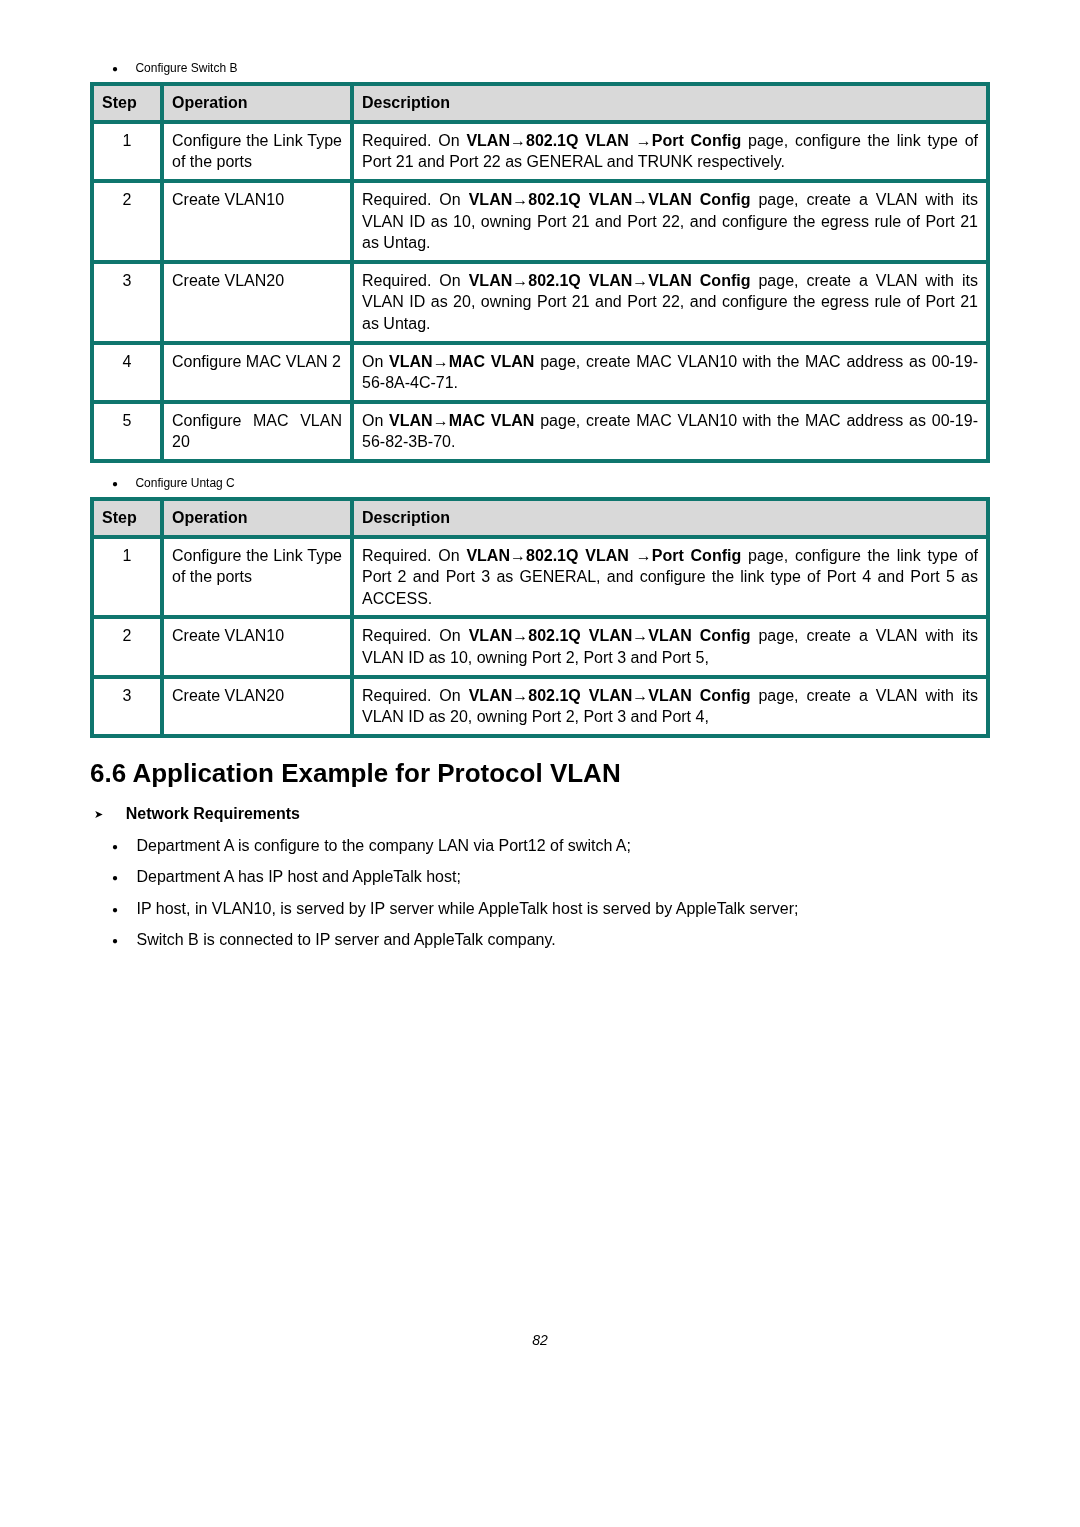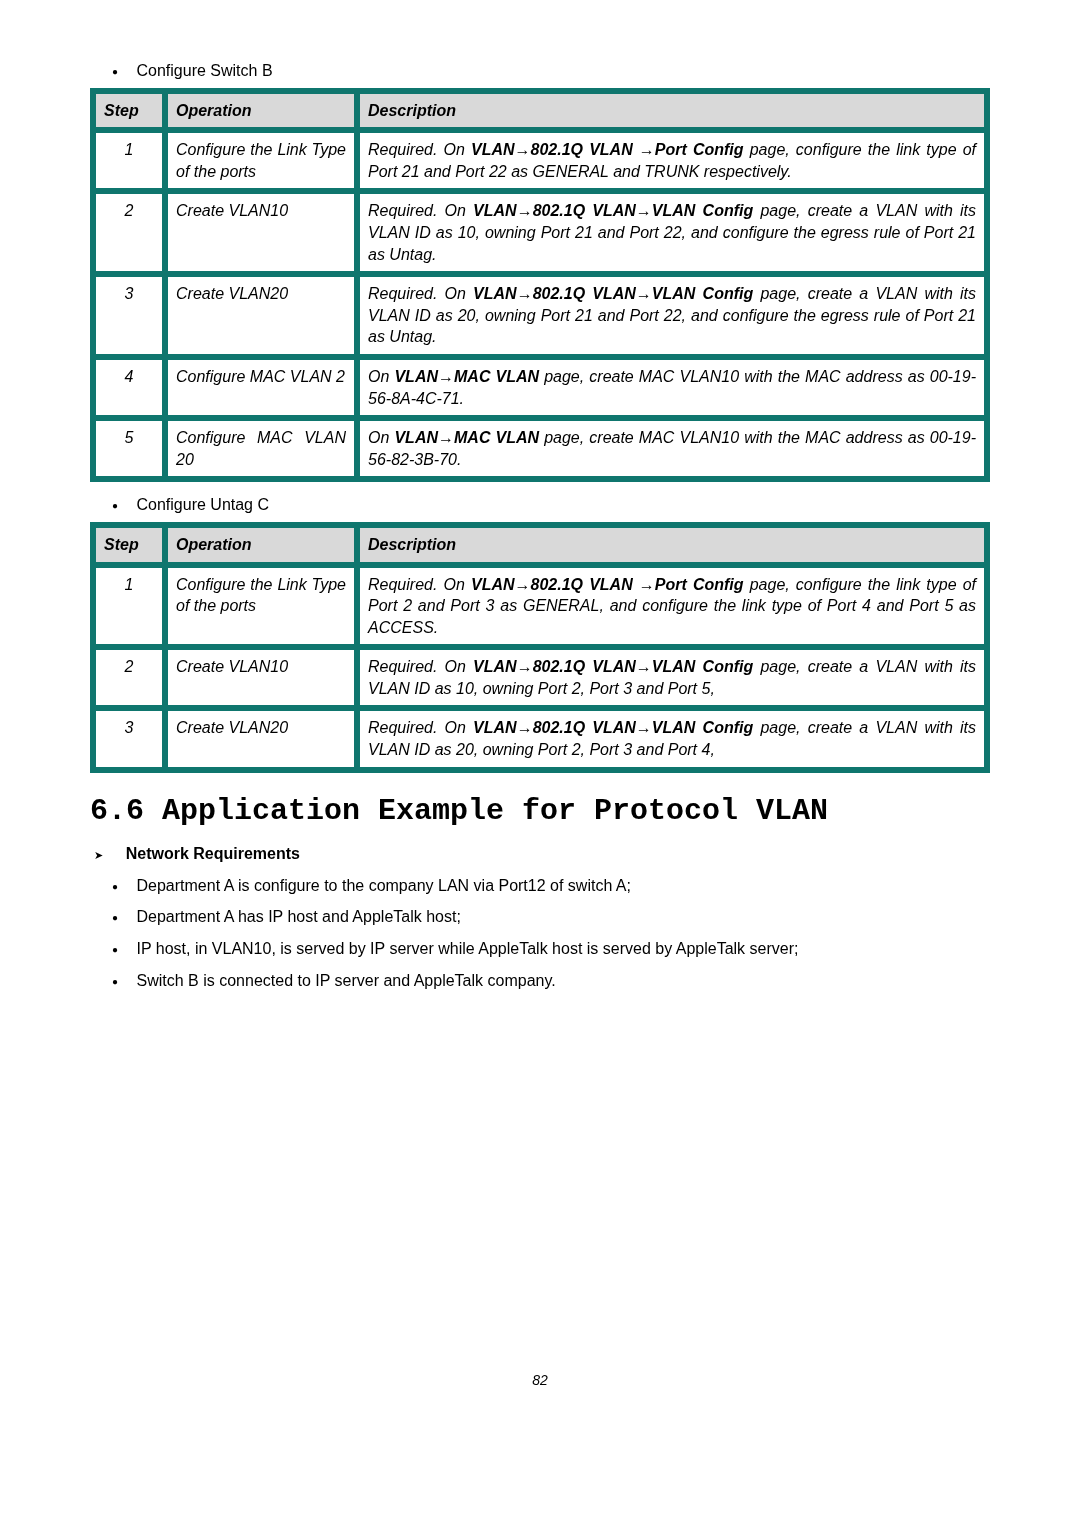--- a/index.html
+++ b/index.html
@@ -8,55 +8,53 @@
     color: #000;
     background: #fff;
     margin: 0;
     padding: 60px 90px 40px;
     width: 1080px;
     box-sizing: border-box;
     line-height: 1.35;
   }
   .section-lead {
     margin: 0 0 6px 22px;
-    font-size: 16px;
+    font-size: 12px;
   }
   .bullet-dot::before {
     content: "\25CF";
     font-size: 10px;
     margin-right: 14px;
     vertical-align: middle;
     display: inline-block;
   }
   table.steps {
     border-collapse: collapse;
     width: 100%;
     margin-bottom: 12px;
   }
   table.steps th, table.steps td {
-    border: 6px solid #0f766e;
+    border: 4px solid #0f766e;
     padding: 6px 8px;
     vertical-align: top;
     font-size: 16px;
-    font-style: italic;
   }
   table.steps th {
     background: #d9d9d9;
     text-align: left;
     font-weight: bold;
   }
   td.step-num { text-align: center; width: 50px; }
   td.op-col { width: 170px; text-align: justify; text-justify: inter-word; }
   td.desc-col { text-align: justify; }
   .desc-col b { font-weight: bold; }
   h2 {
-    font-size: 30px;
+    font-size: 26px;
     font-weight: bold;
     margin: 18px 0 12px 0;
-    font-family: Liberation Mono, monospace;
   }
   .chevron-lead {
     font-weight: bold;
     margin: 10px 0 8px 4px;
   }
   .chevron-lead::before {
     content: "\27A4";
     font-size: 11px;
     margin-right: 18px;
     vertical-align: middle;

